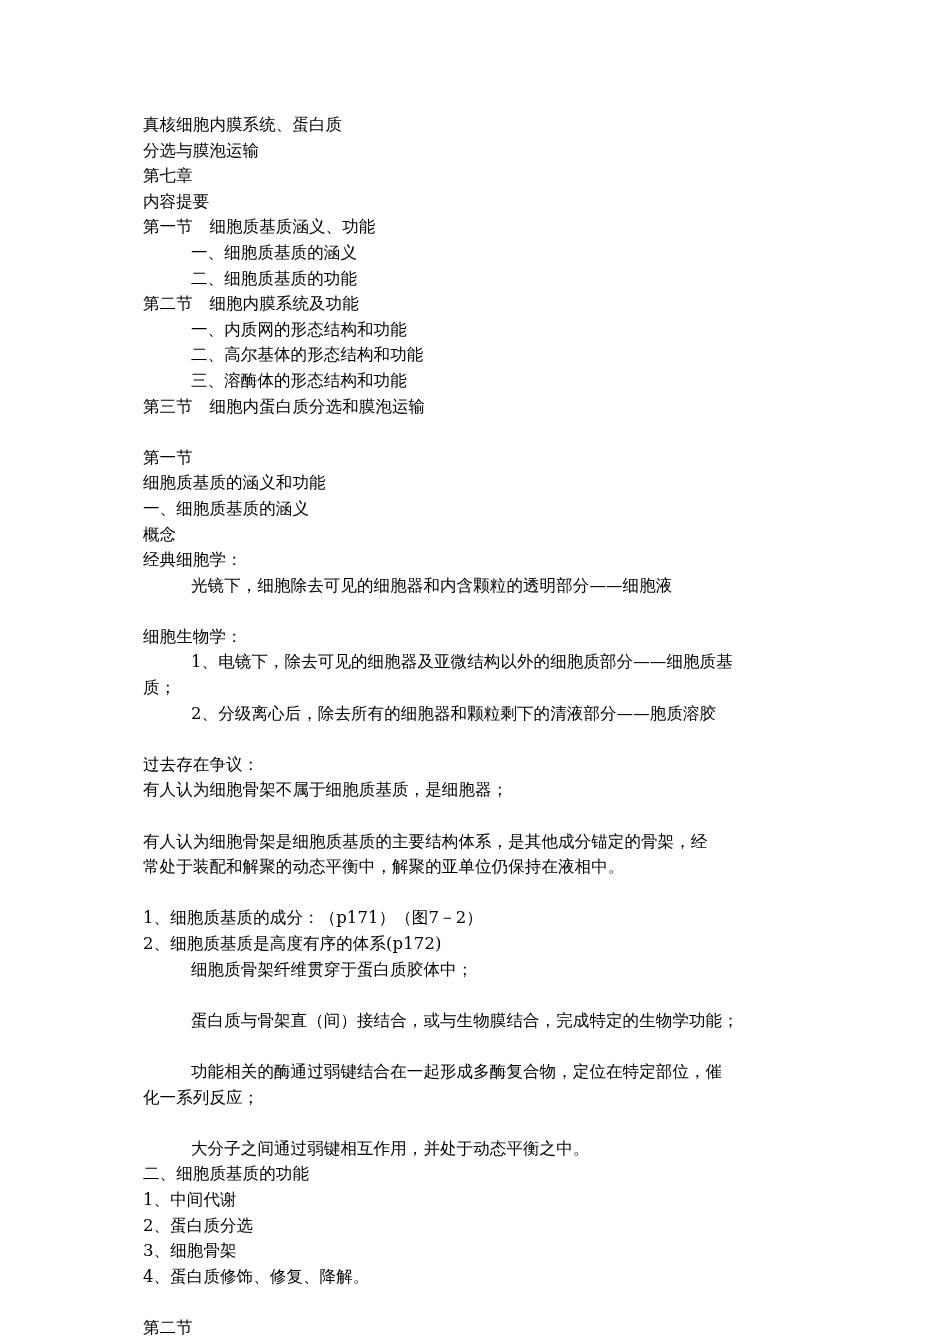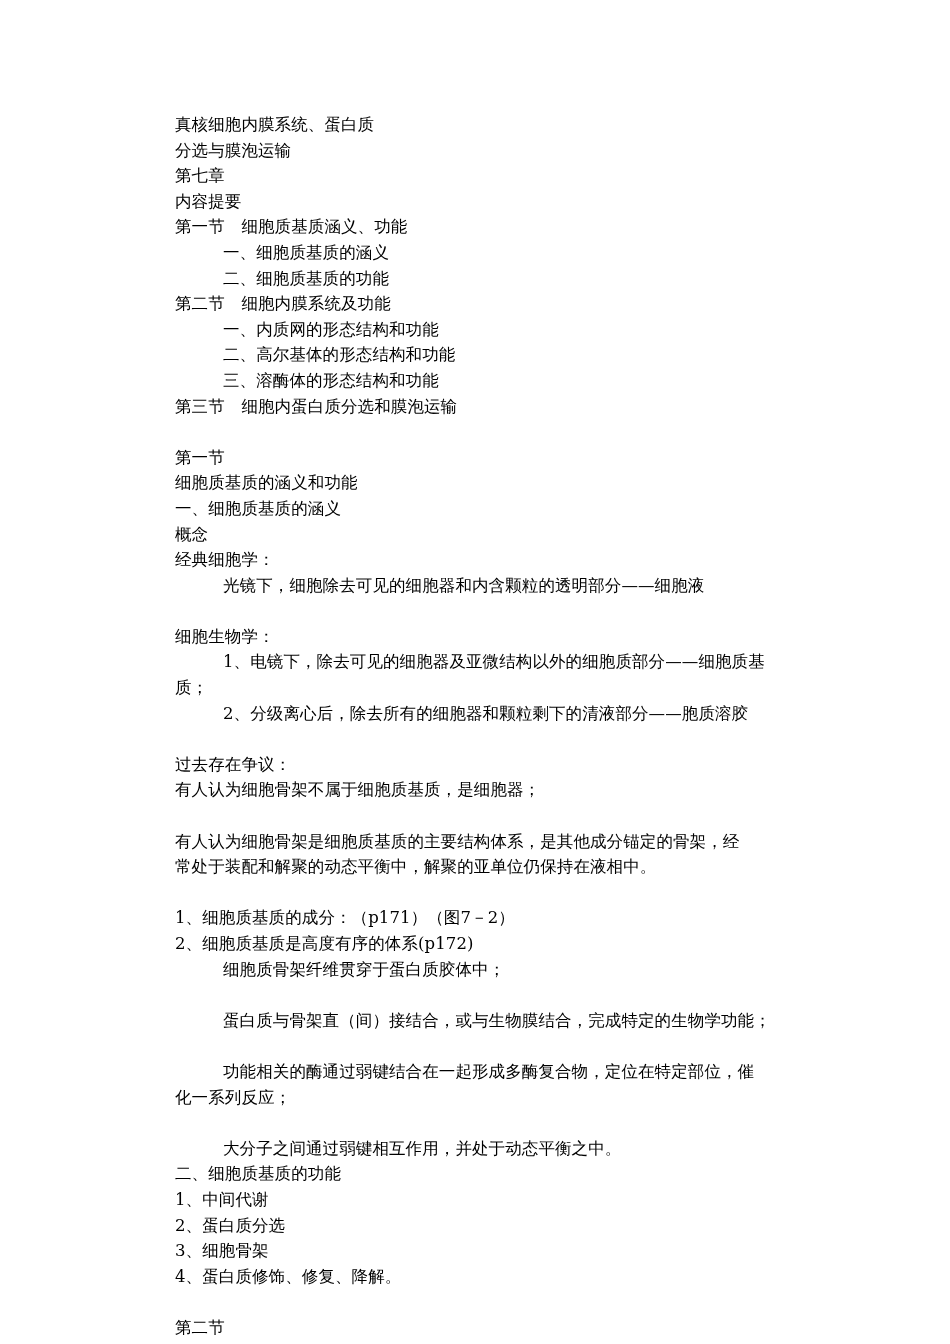--- a/index.html
+++ b/index.html
@@ -22,21 +22,20 @@
   }
   .doc-body {
     font-size: 16.5px;
     line-height: 25.6px;
     letter-spacing: 0.1px;
     white-space: pre-wrap;
   }
   .line {
     min-height: 25.6px;
     white-space: pre-wrap;
-    margin-left: 32px;
   }
   .blank {
     min-height: 25.6px;
   }
   .indent-1 { padding-left: 48px; }
 </style>
 </head>
 <body>
 
 <div class="page">

